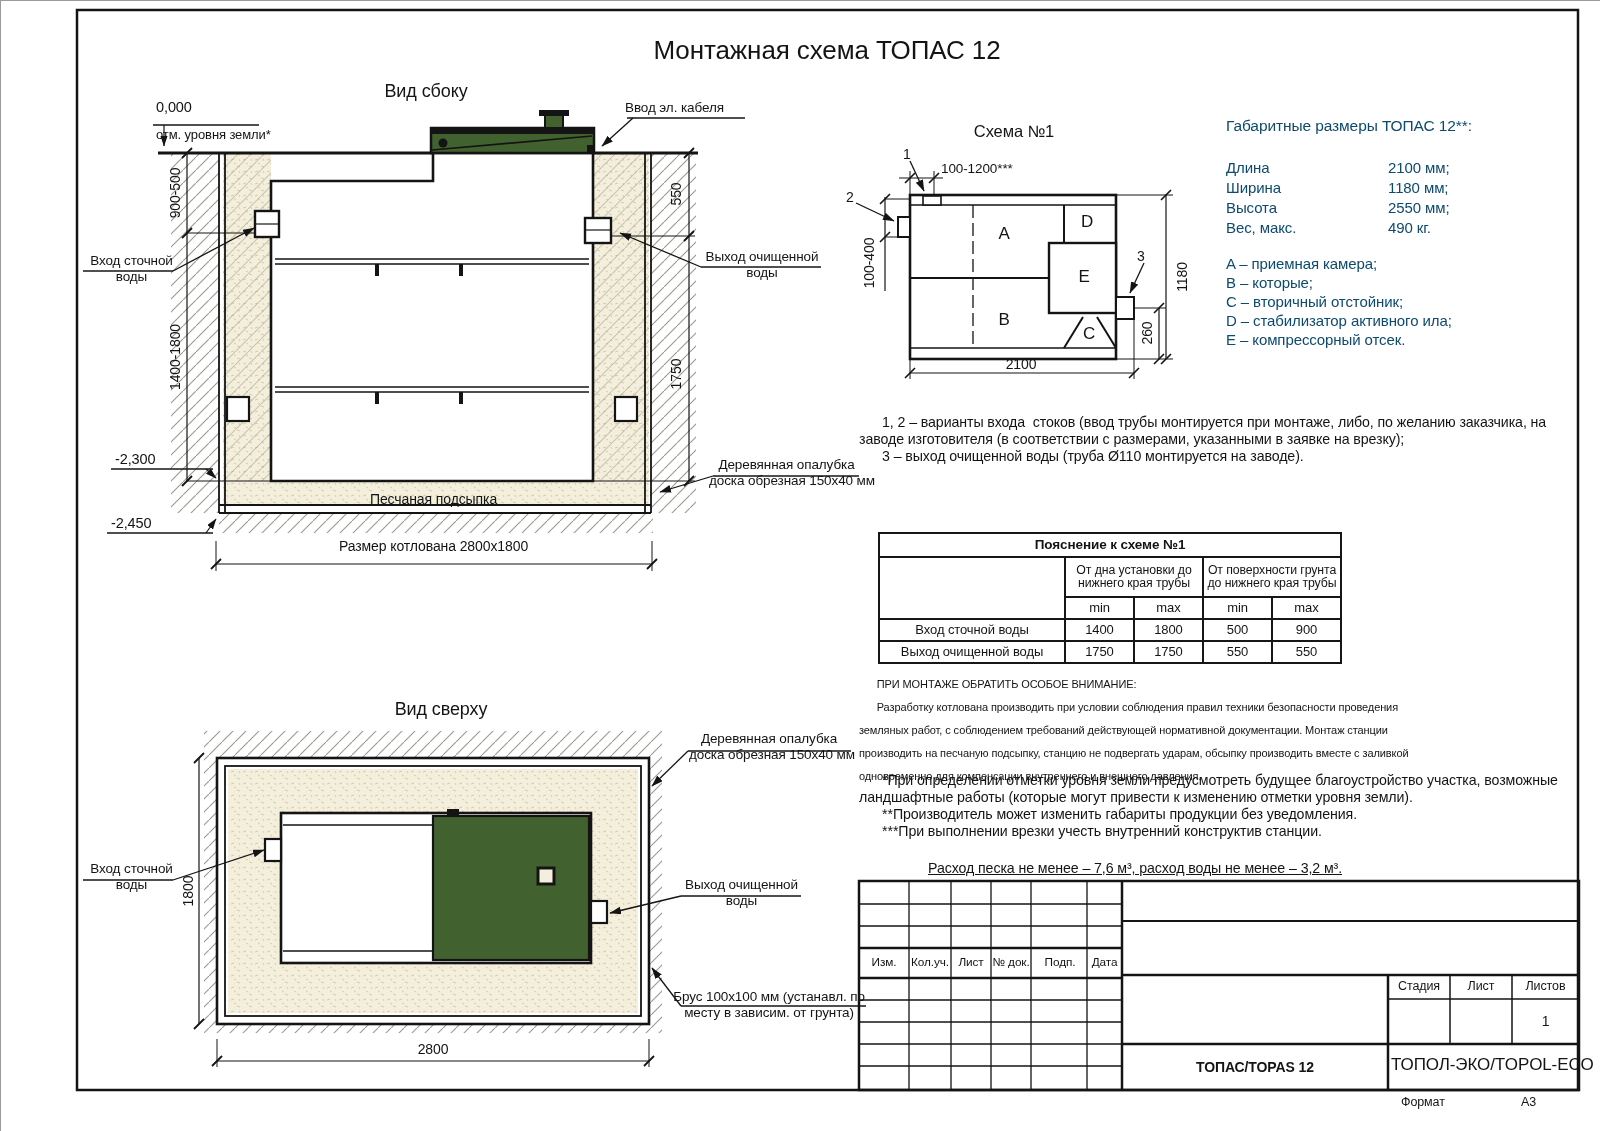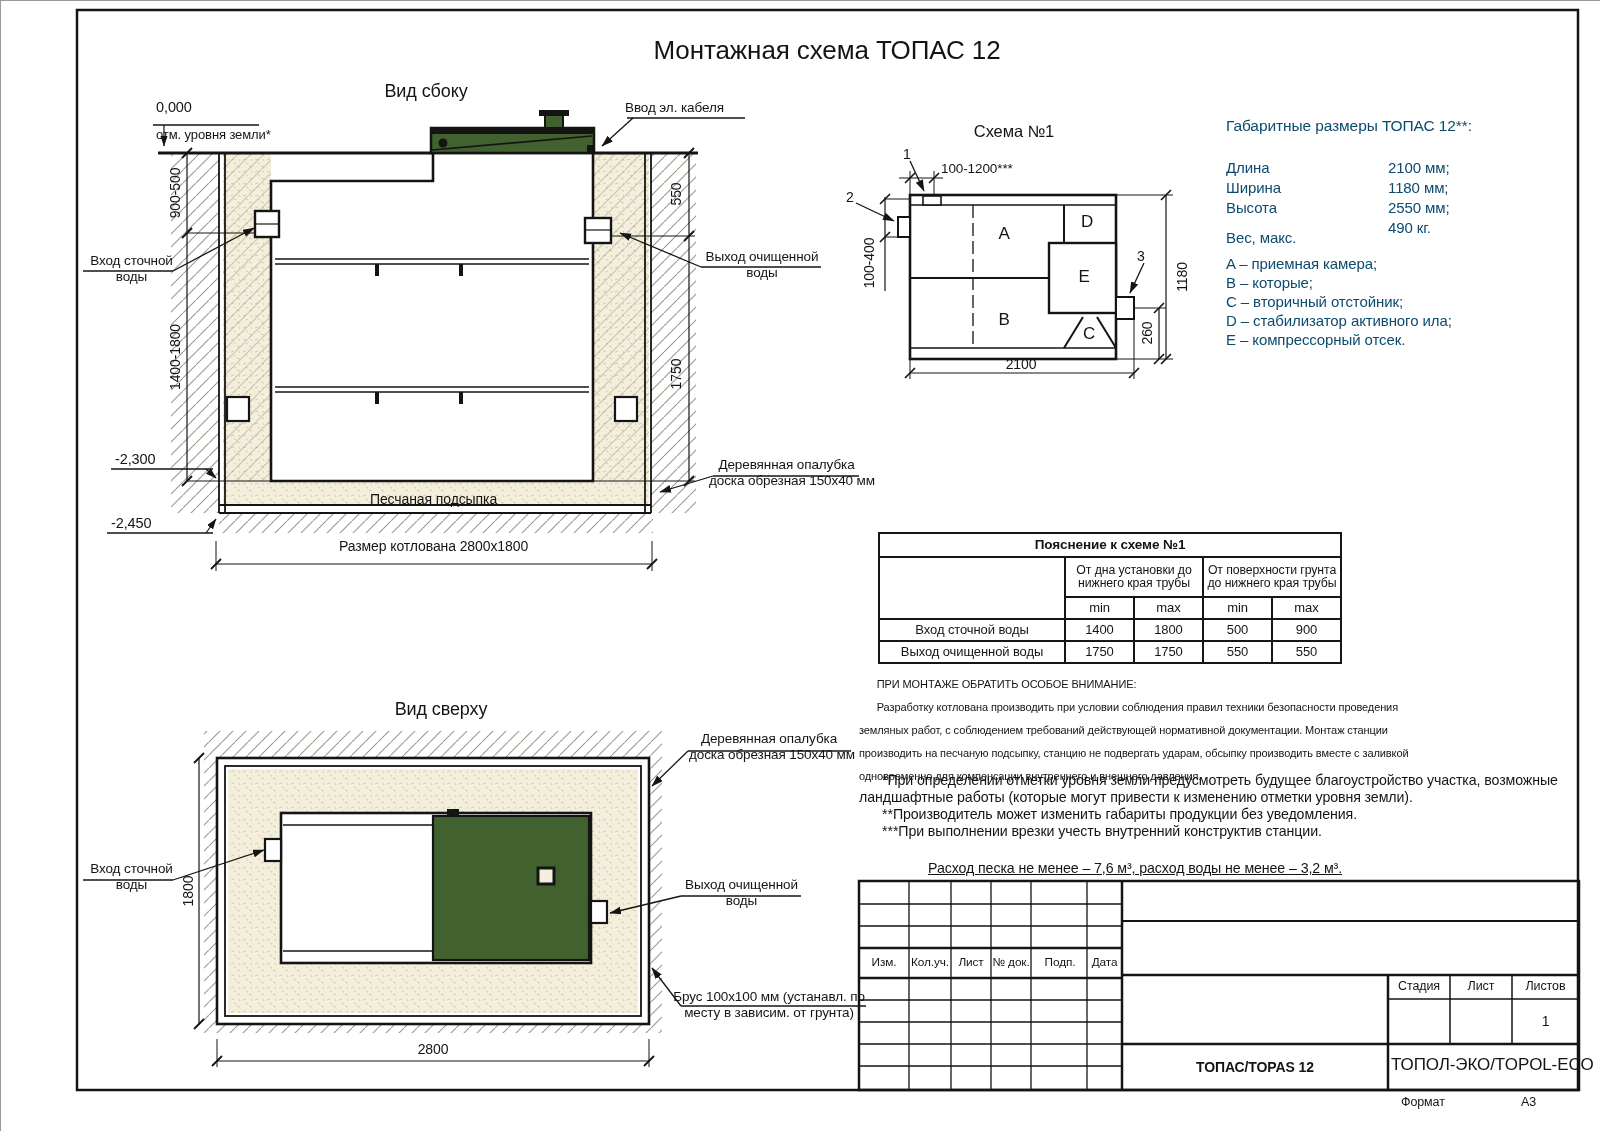--- a/index.html
+++ b/index.html
@@ -232,28 +232,31 @@
 <div class="t cmp" style="left:990px;top:309px;">B</div>
 <div class="t cmp" style="left:1075px;top:323px;">C</div>
 <div class="t cmp" style="left:1073px;top:211px;">D</div>
 <div class="t cmp" style="left:1070px;top:266px;">E</div>
 
 <div class="spec">
   <div style="top:0;font-size:15.5px;">Габаритные размеры ТОПАС 12**:</div>
   <div style="top:42px;"><span style="position:absolute;left:0;">Длина</span><span class="val" style="position:absolute;">2100 мм;</span></div>
   <div style="top:62px;"><span style="position:absolute;left:0;">Ширина</span><span class="val" style="position:absolute;">1180 мм;</span></div>
   <div style="top:82px;"><span style="position:absolute;left:0;">Высота</span><span class="val" style="position:absolute;">2550 мм;</span></div>
-  <div style="top:102px;"><span style="position:absolute;left:0;margin-top:10px;">Вес, макс.</span><span class="val" style="position:absolute;">490 кг.</span></div>
+  <div style="top:102px;"><span style="position:absolute;left:0;">Вес, макс.</span><span class="val" style="position:absolute;">490 кг.</span></div>
   <div style="top:138px;">A – приемная камера;</div>
   <div style="top:157px;">B – которые;</div>
   <div style="top:176px;">C – вторичный отстойник;</div>
   <div style="top:195px;">D – стабилизатор активного ила;</div>
   <div style="top:214px;">E – компрессорный отсек.</div>
 </div>
 
+<div class="t note" style="left:858px;top:413px;">      1, 2 – варианты входа  стоков (ввод трубы монтируется при монтаже, либо, по желанию заказчика, на
+заводе изготовителя (в соответствии с размерами, указанными в заявке на врезку);
+      3 – выход очищенной воды (труба Ø110 монтируется на заводе).</div>
 
 <table class="xt">
   <colgroup>
         <col style="width:186px">
         <col style="width:69px">
         <col style="width:69px">
         <col style="width:69px">
         <col style="width:69px">
       </colgroup>
   <tbody>

